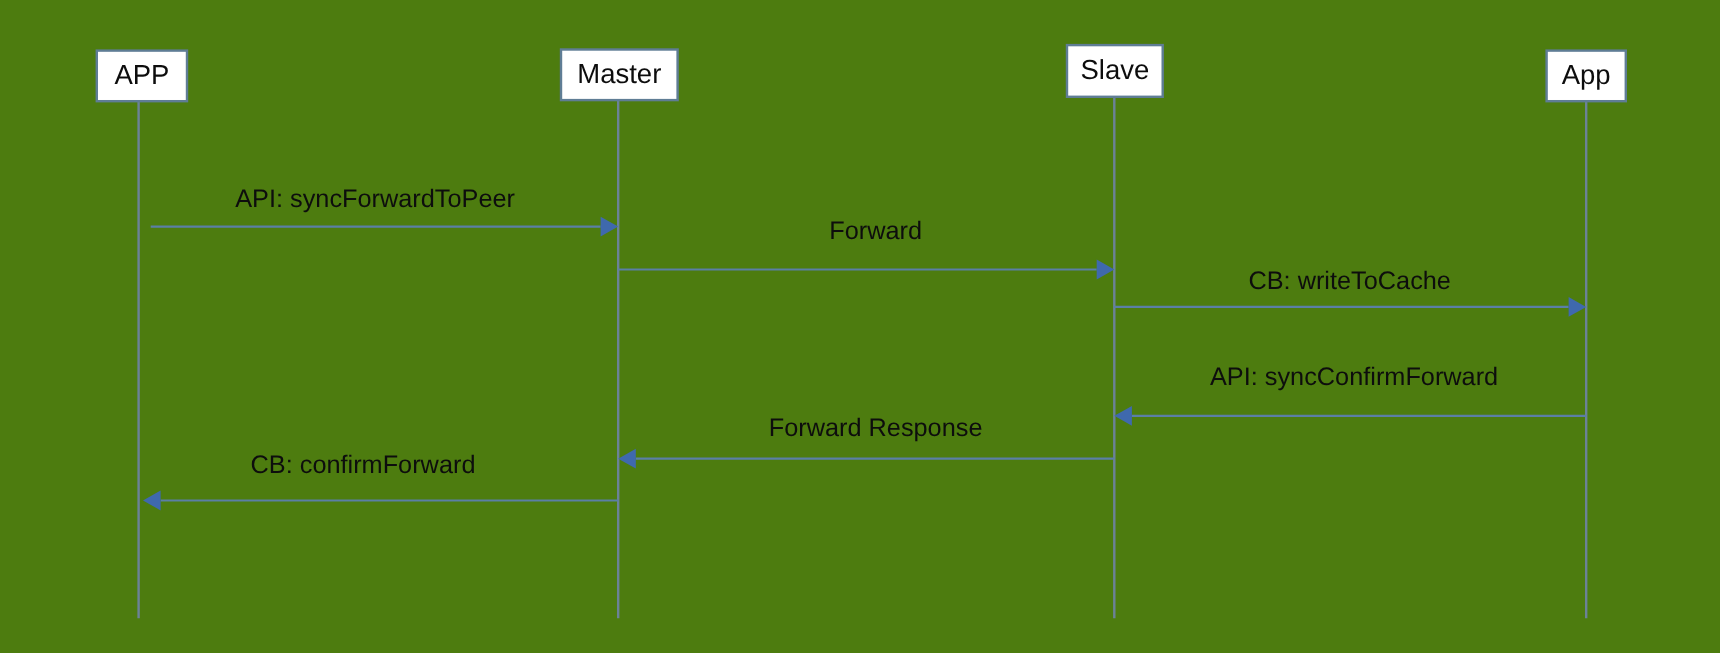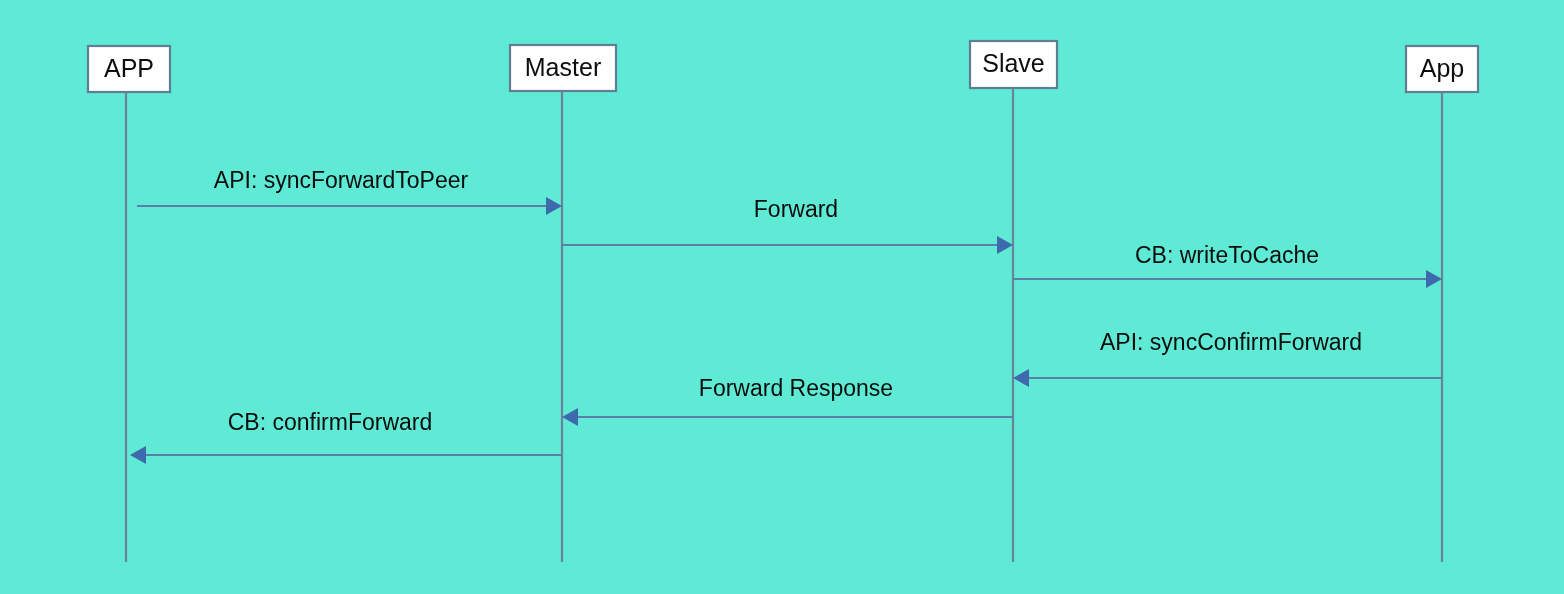--- a/index.html
+++ b/index.html
@@ -7,21 +7,21 @@
     padding: 0;
     background: #ffffff;
   }
   body {
     font-family: "Liberation Sans", sans-serif;
   }
   #diagram-root {
     position: relative;
     width: 1564px;
     height: 594px;
-    background: #5eead4;
+    background: #4d7c0f;
     overflow: hidden;
   }
   #seq-svg {
     position: absolute;
     left: 0;
     top: 0;
     width: 1564px;
     height: 594px;
     display: block;
   }

